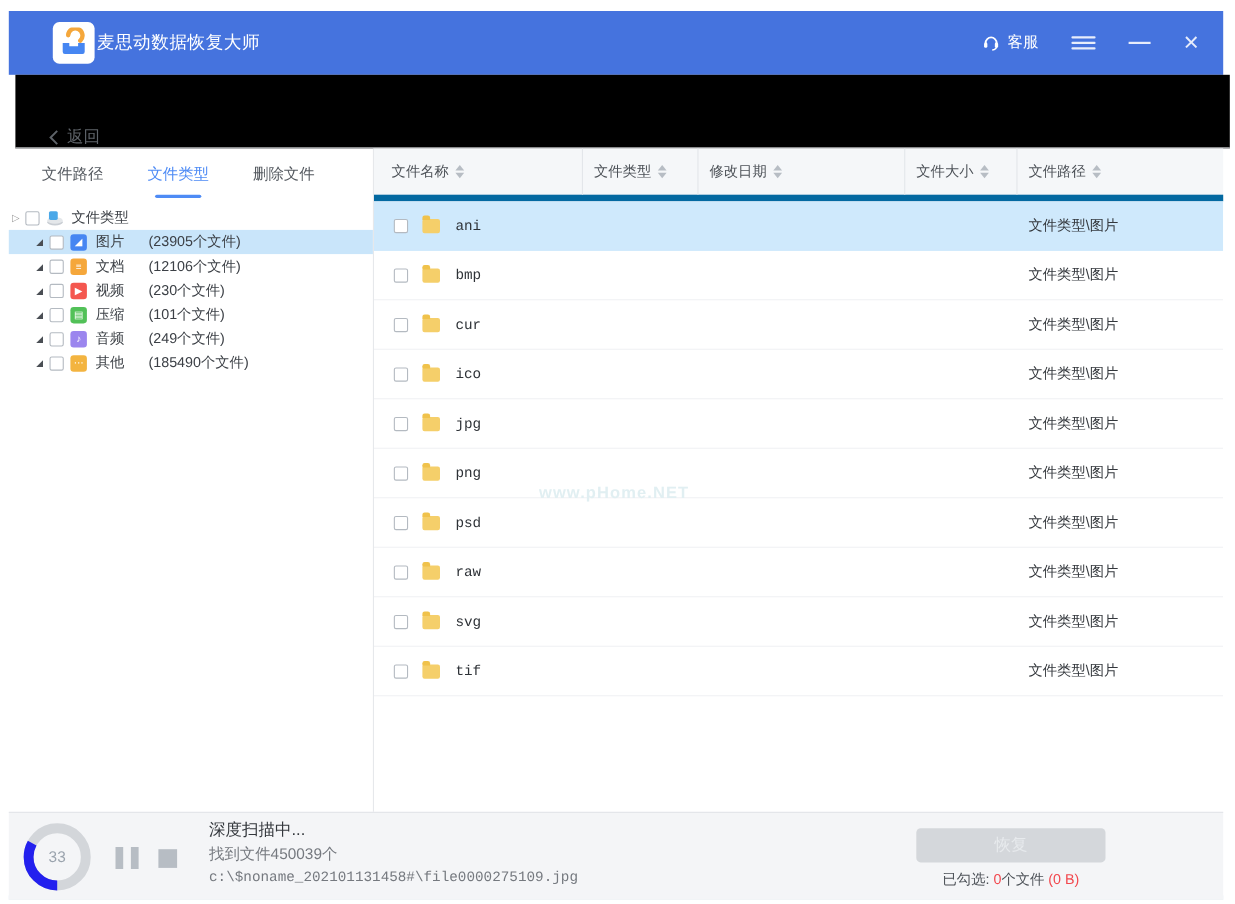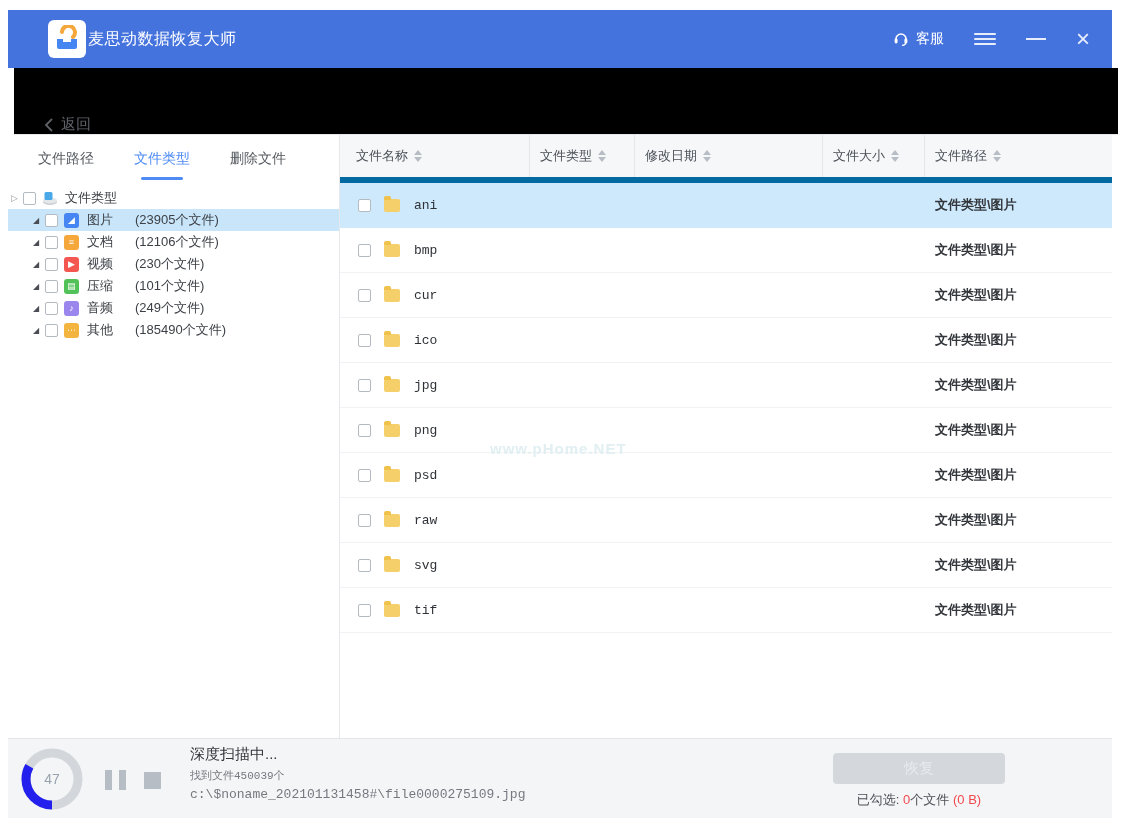--- a/index.html
+++ b/index.html
@@ -67,36 +67,36 @@
   .tbody{flex:1;overflow:hidden;position:relative;}
   .trow{height:45px;display:flex;align-items:center;border-bottom:1px solid #f1f2f4;font-size:13px;color:#33373c;}
   .trow.selected{background:var(--row-sel);border-bottom-color:var(--row-sel);}
   .cell-name{width:190px;display:flex;align-items:center;padding-left:18px;}
   .cell-name .cb{margin-right:13px;}
   .folder{width:16px;height:13px;background:#f5cf6a;border-radius:2px;position:relative;margin-right:14px;flex:0 0 auto;}
   .folder::before{content:"";position:absolute;top:-3px;left:0;width:7px;height:4px;background:#f0c24b;
                   border-radius:2px 2px 0 0;}
   .fname{font-family:"Liberation Mono",monospace;font-size:13px;color:#2e3237;}
   .cell-type{width:105px;} .cell-size{width:102px;} .cell-date{width:188px;}
-  .cell-path{flex:1;padding-left:10px;font-size:13px;color:#33373c;font-weight:bold;}
+  .cell-path{flex:1;padding-left:10px;font-size:13px;color:#33373c;}
   .watermark{position:absolute;left:150px;top:257px;font-size:15px;font-weight:bold;letter-spacing:1px;
              color:#e1eff2;pointer-events:none;}
 
   
   .statusbar{position:absolute;left:0;top:728px;width:100%;height:80px;background:#f4f5f7;
              border-top:1px solid #e3e5e8;}
   .ring{position:absolute;left:12px;top:8px;width:64px;height:64px;}
   .ring .pct{position:absolute;left:0;top:0;width:64px;height:64px;display:flex;align-items:center;
              justify-content:center;font-size:14px;color:#9aa3ad;}
   .pause-btn{position:absolute;left:97px;top:31px;display:flex;gap:7px;cursor:pointer;}
   .pause-btn span{width:7px;height:20px;background:#b7bdc4;}
   .stop-btn{position:absolute;left:136px;top:33px;width:17px;height:17px;background:#b7bdc4;cursor:pointer;}
   .scan-info{position:absolute;left:182px;top:6px;}
   .scan-title{font-size:15px;color:#33373c;}
-  .scan-found{font-size:11px;color:#75797f;margin-top:4px;font-family:Liberation Mono, monospace;}
+  .scan-found{font-size:14px;color:#75797f;margin-top:4px;}
   .scan-file{font-family:"Liberation Mono",monospace;font-size:13px;color:#75797f;margin-top:4px;}
   .recover-wrap{position:absolute;left:825px;top:14px;width:172px;text-align:center;}
   .recover-btn{width:172px;height:31px;background:#d4d7db;border:none;border-radius:4px;
                color:#e7eaed;font-size:15px;cursor:not-allowed;}
   .sel-info{margin-top:7px;font-size:13px;color:#4c5157;white-space:nowrap;}
   .sel-info .red{color:var(--red);}
 </style>
 </head>
 <body>
 
@@ -388,21 +388,21 @@
       </div>
     </div>
   </div>
 
   <div class="statusbar">
     <div class="ring">
       <svg width="64" height="64" viewBox="0 0 64 64">
         <circle cx="32" cy="32" r="26" fill="none" stroke="#d3d6da" stroke-width="9"></circle>
         <circle id="arc" cx="32" cy="32" r="26" fill="none" stroke="#2320ee" stroke-width="9" transform="rotate(90 32 32)" stroke-dasharray="53.90972993560086 109.45308805106839"></circle>
       </svg>
-      <div class="pct">47</div>
+      <div class="pct">33</div>
     </div>
     <div class="pause-btn">
         <span></span>
         <span></span>
       </div>
     <div class="stop-btn"></div>
     <div class="scan-info">
       <div class="scan-title">深度扫描中...</div>
       <div class="scan-found">找到文件450039个</div>
       <div class="scan-file">c:\$noname_202101131458#\file0000275109.jpg</div>

